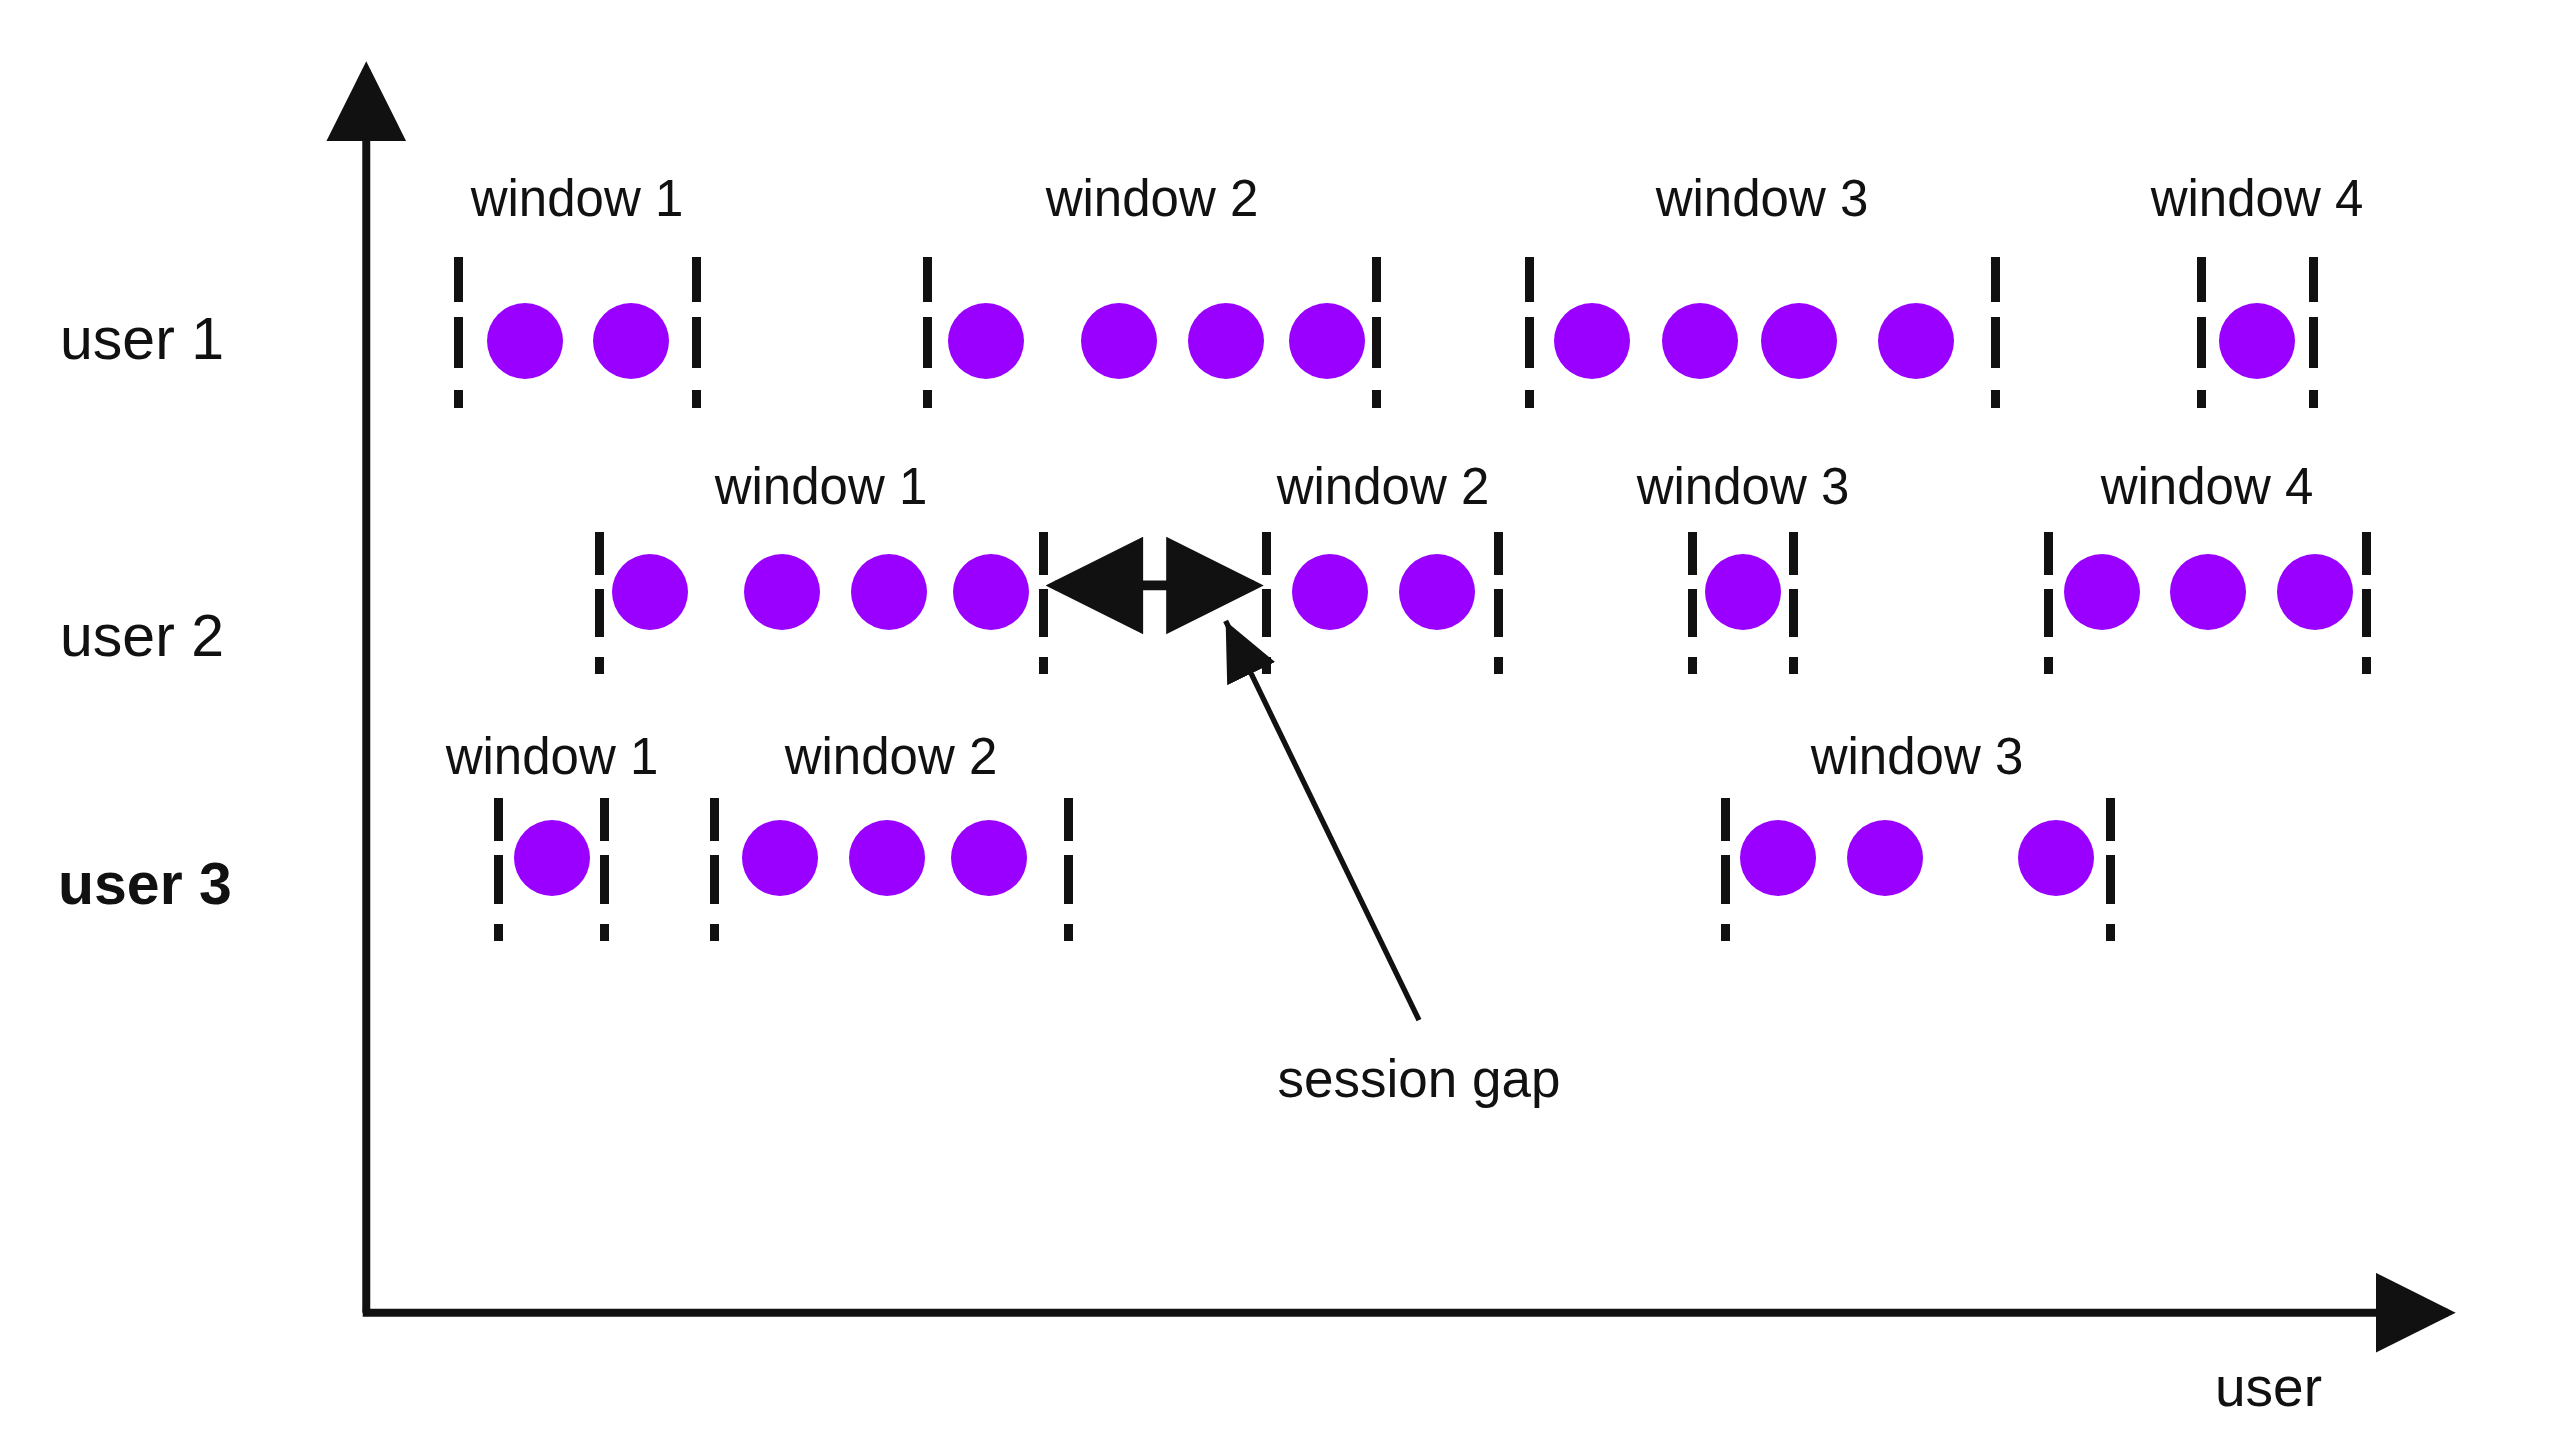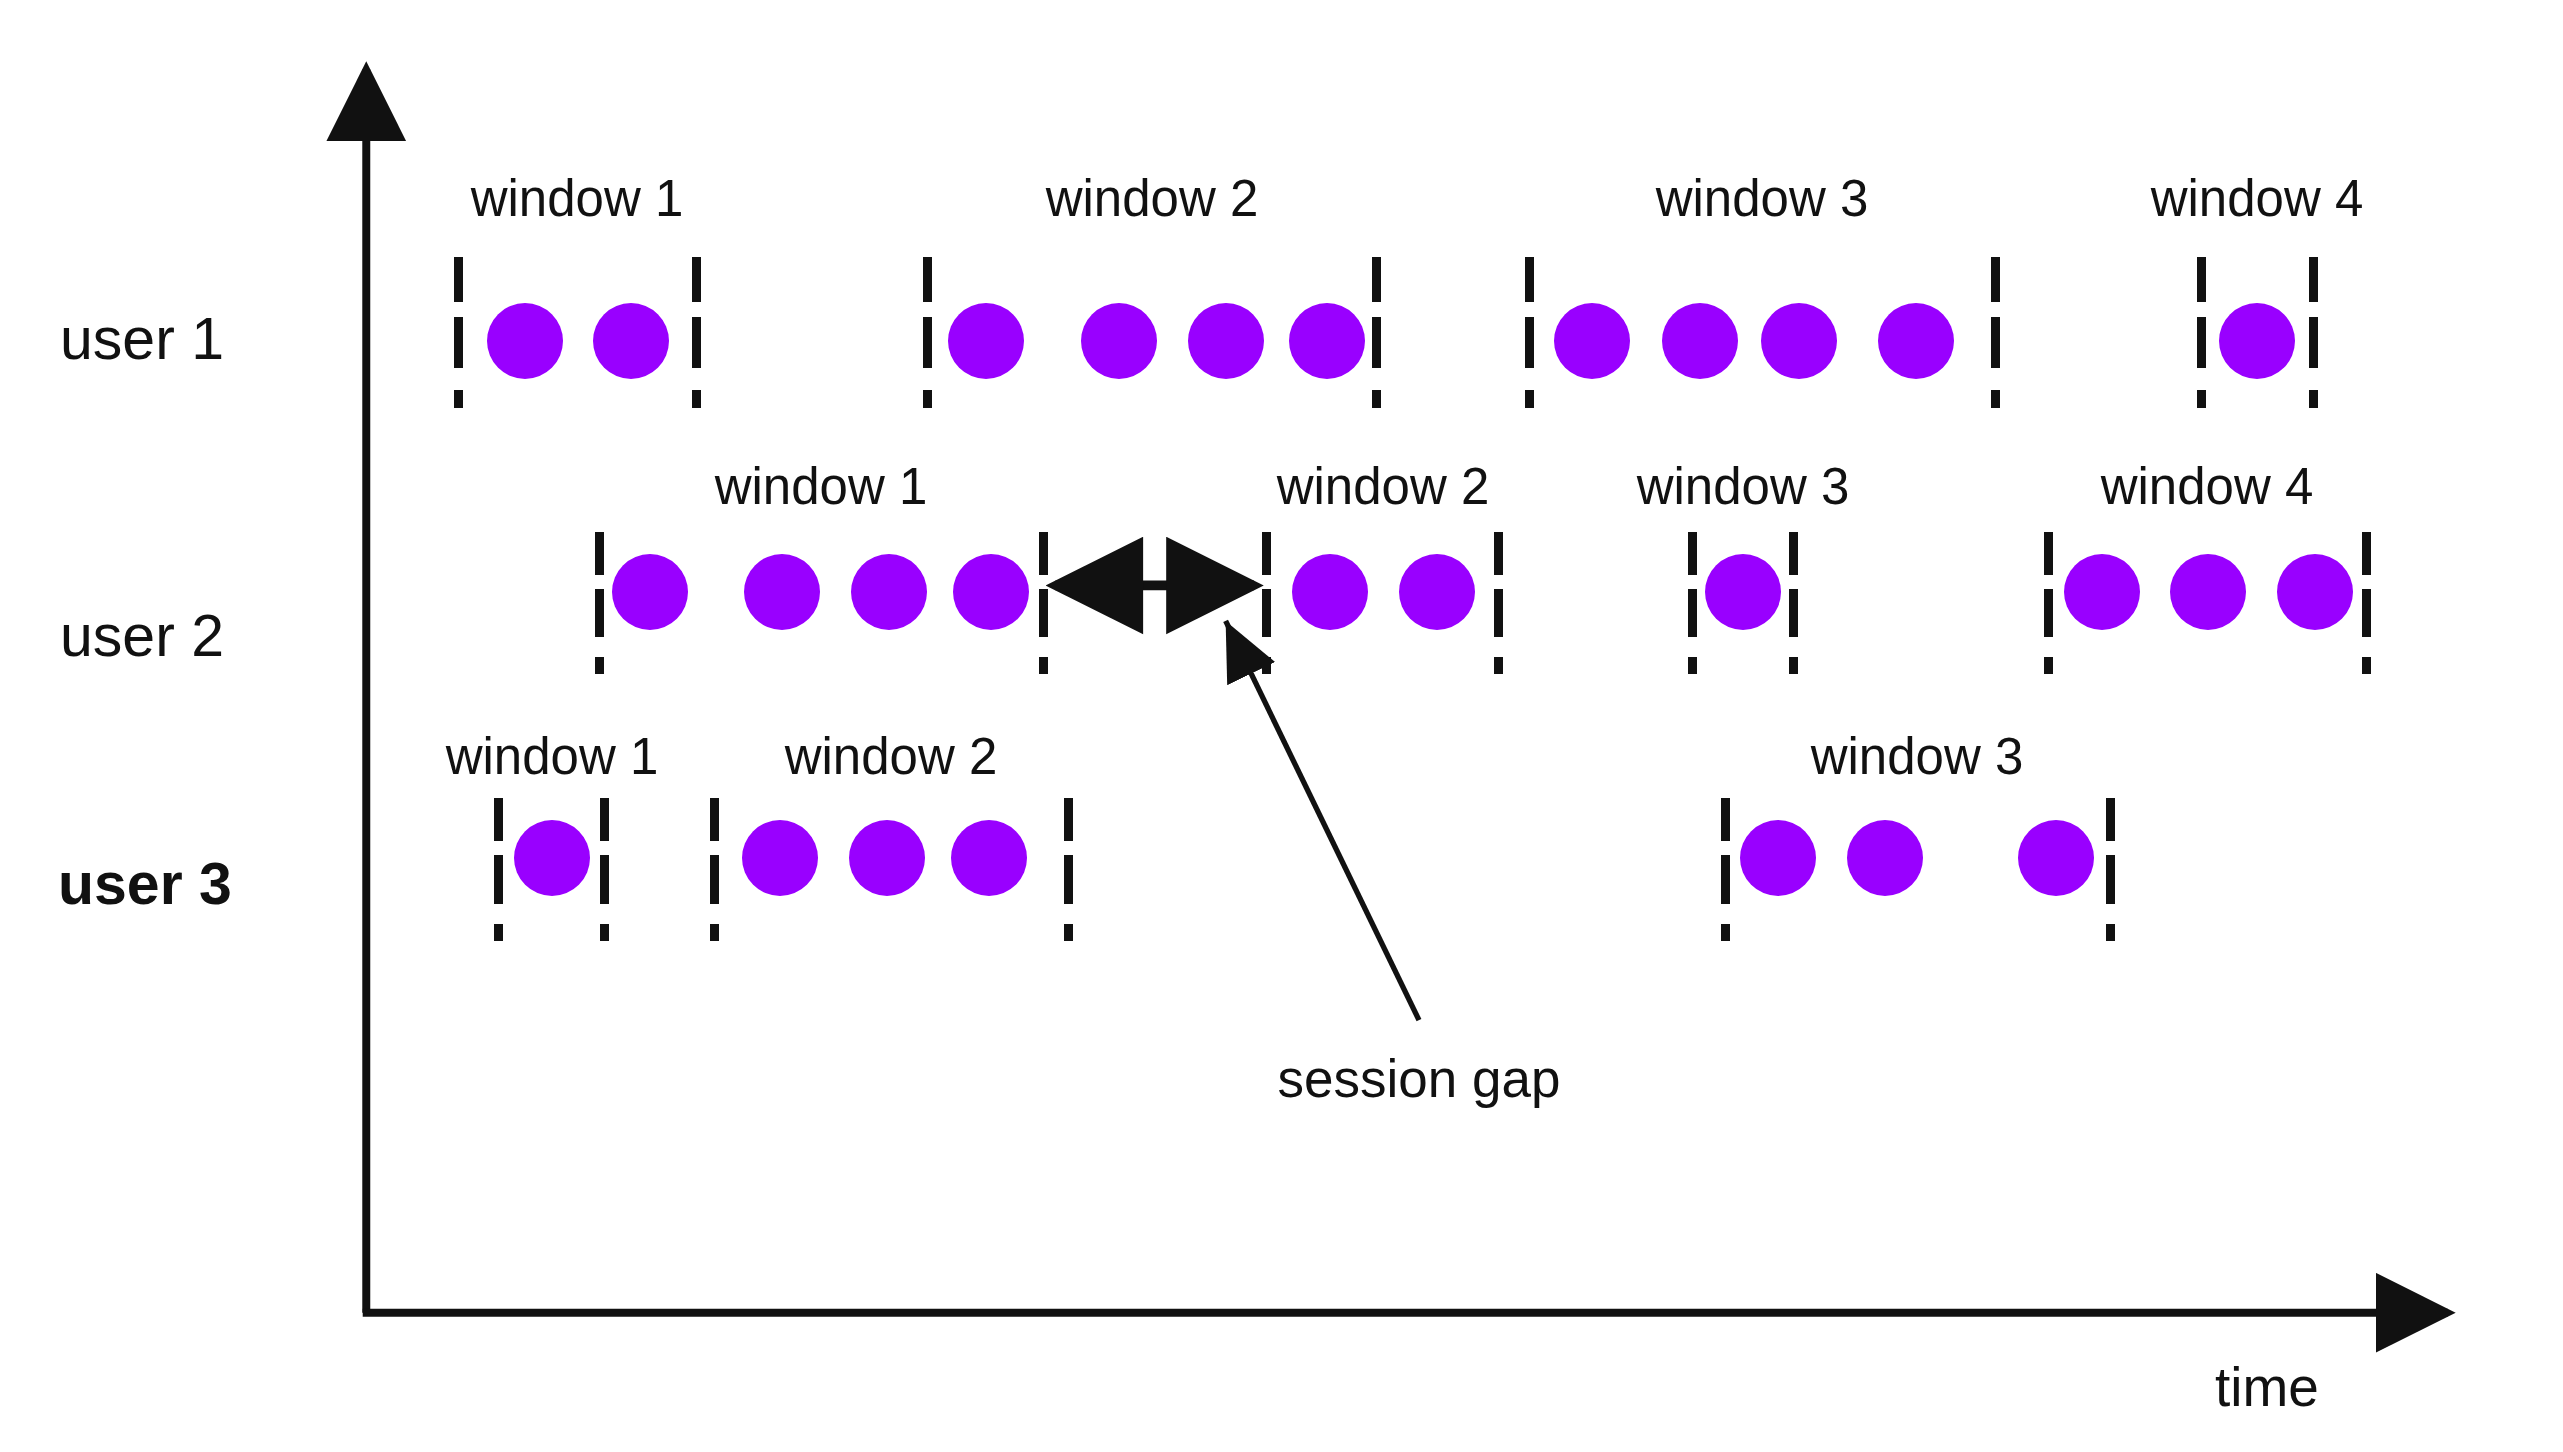--- a/index.html
+++ b/index.html
@@ -200,18 +200,18 @@
       <div class="bracket" style="left: 2106px; top: 798px; width: 9px; height: 144px;">
         <div class="bseg" style="left: 0px; width: 9px; top: 0px; height: 43px;"></div>
         <div class="bseg" style="left: 0px; width: 9px; top: 57px; height: 49px;"></div>
         <div class="bseg" style="left: 0px; width: 9px; top: 126px; height: 17px;"></div>
       </div>
       <div class="dot" style="left: 1740px; top: 820px; width: 76px; height: 76px; background: rgb(153, 0, 255);"></div>
       <div class="dot" style="left: 1847px; top: 820px; width: 76px; height: 76px; background: rgb(153, 0, 255);"></div>
       <div class="dot" style="left: 2018px; top: 820px; width: 76px; height: 76px; background: rgb(153, 0, 255);"></div>
     </div>
 
-  <div class="axis-label" id="time-label" style="left:2215px; top:1355px;">time</div>
+  <div class="axis-label" id="time-label" style="left:2215px; top:1355px;">user</div>
 
   <div class="gap-label" id="gap-label" style="left: 1419px; top: 1048px;">session gap</div>
 
 </div>
 
 
 </body></html>

